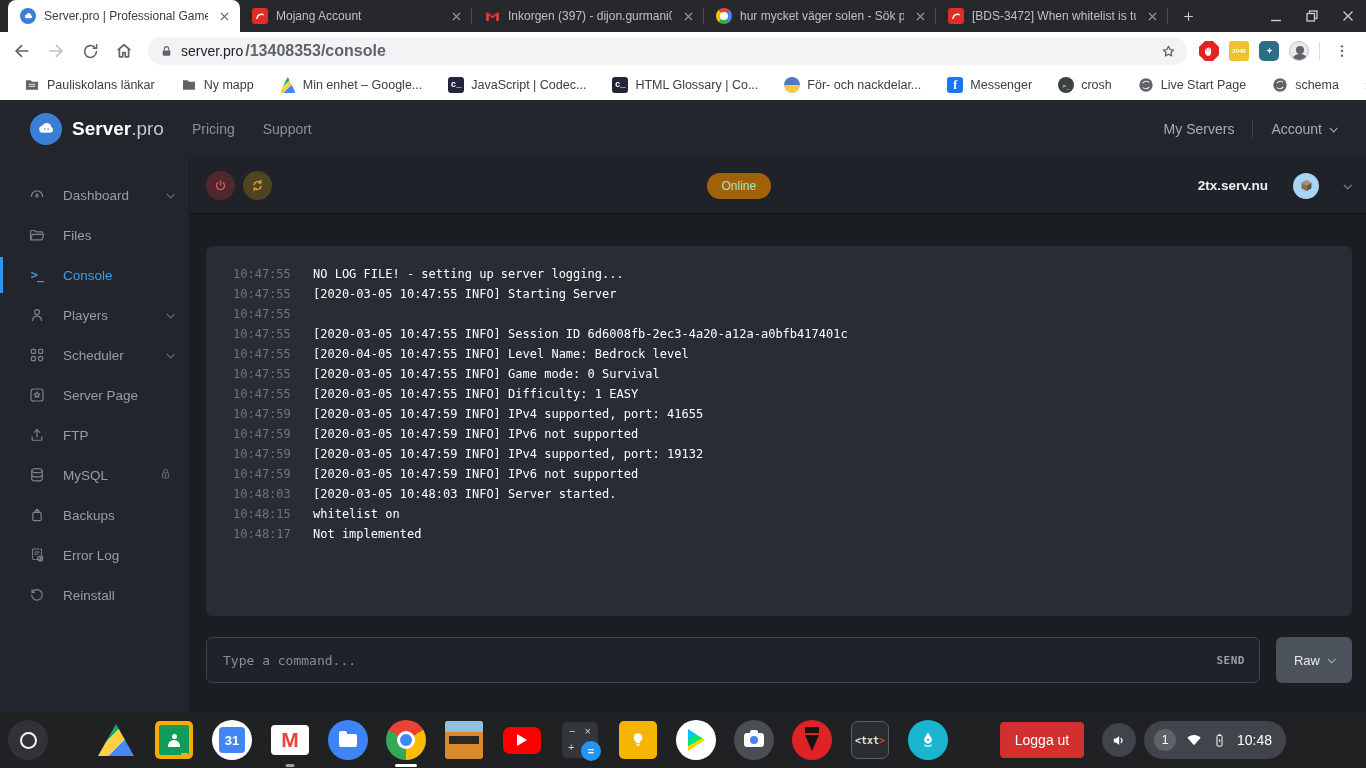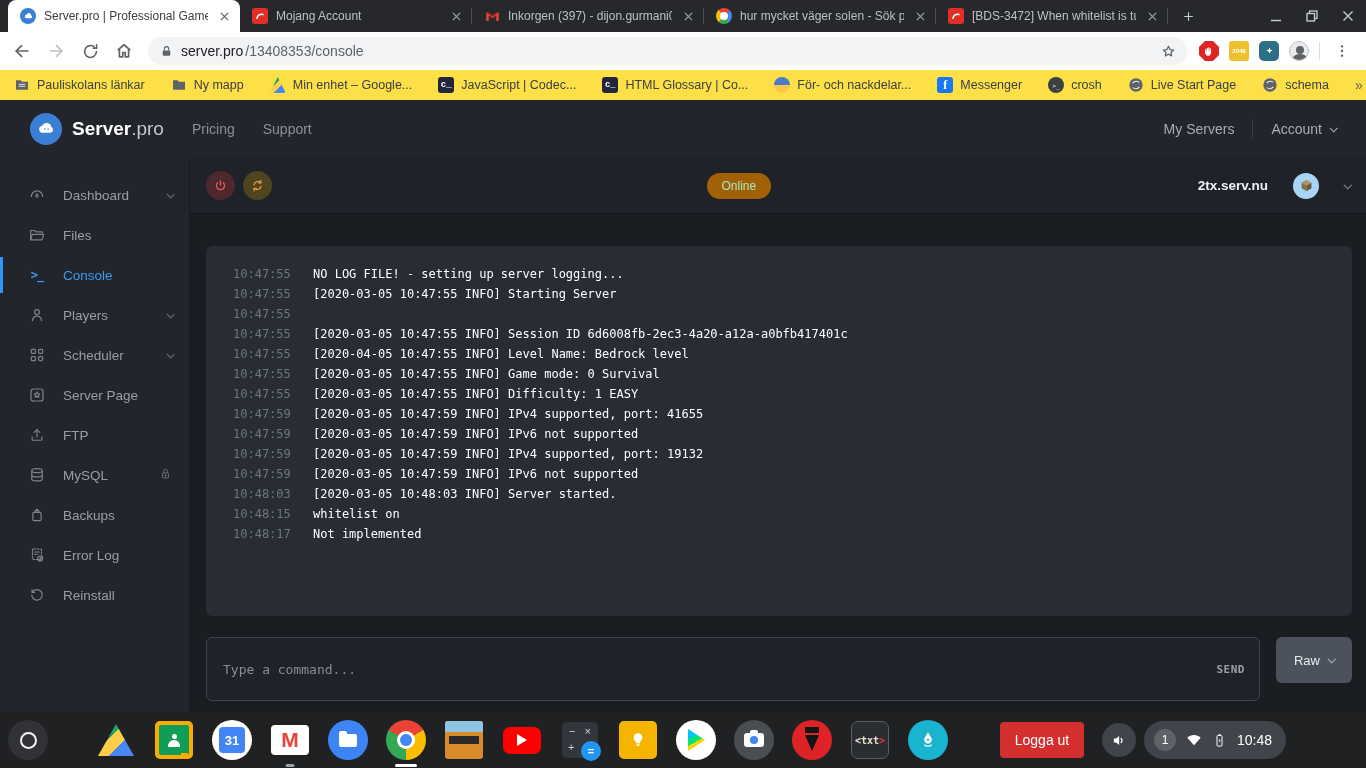--- a/index.html
+++ b/index.html
@@ -25,37 +25,37 @@
   .newtab { width:28px; height:28px; margin:0 0 2px 6px; display:flex; align-items:center; justify-content:center; border-radius:50%; }
   .wincontrols { margin-left:auto; height:32px; display:flex; align-items:center; }
   .winbtn { width:36px; height:32px; display:flex; align-items:center; justify-content:center; }
 
   
   .toolbar { height:38px; background:#fff; display:flex; align-items:center; padding:0 8px 0 6px; gap:2px; flex-shrink:0; }
   .navbtn { width:32px; height:32px; display:flex; align-items:center; justify-content:center; border-radius:50%; flex-shrink:0; }
   .urlbar { flex:1; height:28px; background:#f1f3f4; border-radius:14px; margin:0 6px; display:flex; align-items:center;
     padding:0 10px 0 12px; gap:8px; min-width:0; }
   .urlhost { color:#202124; font-size:14px; }
-  .urlpath { color:#5f6368; font-size:14px; }
+  .urlpath { color:#5f6368; font-size:16px;font-weight:bold; }
   .urlbar .spacer { flex:1; }
   .extbtn { width:28px; height:28px; display:flex; align-items:center; justify-content:center; flex-shrink:0; }
   .ext-adblock { width:20px; height:20px; background:#e02424;
     clip-path:polygon(30% 0,70% 0,100% 30%,100% 70%,70% 100%,30% 100%,0 70%,0 30%); display:flex; align-items:center; justify-content:center; }
   .ext-2048 { width:20px; height:20px; background:#edc22e; border-radius:3px; color:#fff; font-size:6px; font-weight:bold;
     display:flex; align-items:center; justify-content:center; }
   .ext-bubble { width:20px; height:20px; background:#2d6e87; border-radius:5px; position:relative;
     display:flex; align-items:center; justify-content:center; }
   .ext-bubble::after { content:""; position:absolute; left:3px; bottom:-4px; border:4px solid transparent; border-top-color:#2d6e87; }
   .ext-profile { width:20px; height:20px; border-radius:50%; background:#e8eaed; border:1px solid #bdc1c6; position:relative; overflow:hidden; }
   .ext-profile::before { content:""; position:absolute; left:6px; top:4px; width:8px; height:8px; border-radius:50%; background:#5f6368; }
   .ext-profile::after { content:""; position:absolute; left:3px; top:12px; width:14px; height:9px; border-radius:50%; background:#5f6368; }
   .vsep { width:1px; height:18px; background:#dadce0; margin:0 4px; }
 
   
-  .bookmarks { height:30px; background:#fde047; display:flex; align-items:center; padding:0 14px; gap:26px; flex-shrink:0; }
+  .bookmarks { height:30px; background:#ffffff; display:flex; align-items:center; padding:0 24px; gap:26px; flex-shrink:0; }
   .bm { display:flex; align-items:center; gap:7px; color:#3c4043; font-size:12.5px; white-space:nowrap; }
   .bm-ic { width:16px; height:16px; display:flex; align-items:center; justify-content:center; flex-shrink:0; border-radius:3px; }
   .ic-cc { background:#23263a; color:#fff; font-size:9px; font-weight:bold; font-family:"Liberation Mono", monospace; }
   .ic-uggla { border-radius:50%; background:linear-gradient(#4a7bc4 50%, #f7c948 50%); }
   .ic-fb { background:#1877f2; color:#fff; font-weight:bold; font-size:12px; font-family:"Liberation Serif", serif; }
   .ic-crosh { border-radius:50%; background:#3c4043; color:#fff; font-size:6px; font-family:"DejaVu Sans Mono", monospace; }
   .ic-drive-sm { clip-path:polygon(50% 0,100% 100%,0 100%); background:linear-gradient(135deg,#1da462 38%,#ffcf48 38% 62%,#4688f4 62%); }
   .bm-overflow { margin-left:auto; color:#5f6368; font-size:14px; }
 
   
@@ -94,21 +94,21 @@
   .avatar { width:26px; height:26px; border-radius:50%; background:#a8d4f5; display:flex; align-items:center; justify-content:center; overflow:hidden; }
   .servchev { color:#8b9096; }
 
   .consolewrap { padding:32px 14px 0 16px; flex:1; display:flex; flex-direction:column; min-height:0; }
   .panel { height:370px; background:#282c34; border-radius:6px; padding:18px 20px 0 27px; overflow:hidden;
     font-family:"DejaVu Sans Mono", monospace; font-size:12px; }
   .logline { display:flex; height:20px; align-items:center; }
   .lt { width:56px; color:#6f767f; flex-shrink:0; }
   .lm { margin-left:24px; color:#ffffff; white-space:pre; }
   .cmdrow { margin-top:21px; display:flex; gap:16px; }
-  .cmdbox { flex:1; height:64px; background:#1f2229; border:1px solid #3f434b; border-radius:6px; display:flex; align-items:center; padding:0 14px 0 16px; }
+  .cmdbox { flex:1; height:46px; background:#1f2229; border:1px solid #3f434b; border-radius:6px; display:flex; align-items:center; padding:0 14px 0 16px; }
   .cmdbox input { flex:1; background:transparent; border:none; outline:none; color:#c9ced6;
     font-family:"DejaVu Sans Mono", monospace; font-size:13px; }
   .cmdbox input::placeholder { color:#878d96; }
   .sendlbl { color:#9aa0a8; font-size:11px; font-weight:bold; letter-spacing:.5px; font-family:"DejaVu Sans Mono", monospace; }
   .rawbtn { width:76px; height:46px; background:#4b525b; border-radius:6px; display:flex; align-items:center; justify-content:center; gap:8px;
     color:#e8ebee; font-size:13px; }
   .rawbtn .chev { color:#aeb4bb; }
 
   
   .shelf { height:56px; background:#1f2123; display:flex; align-items:center; padding:0 8px; flex-shrink:0; }

